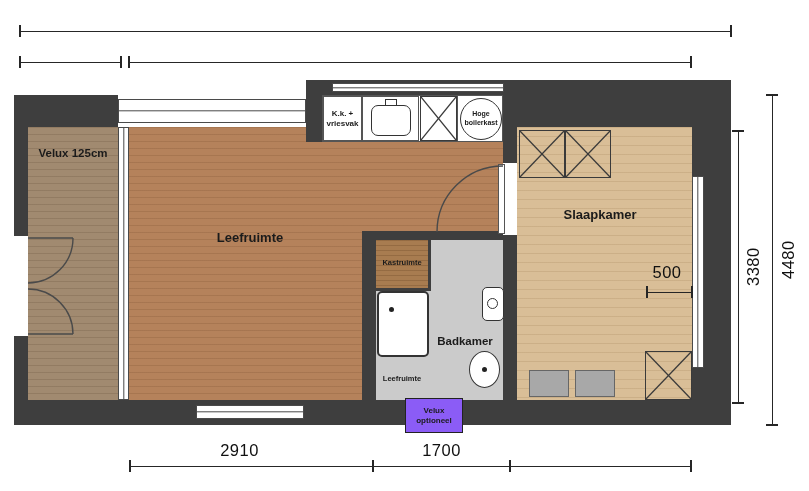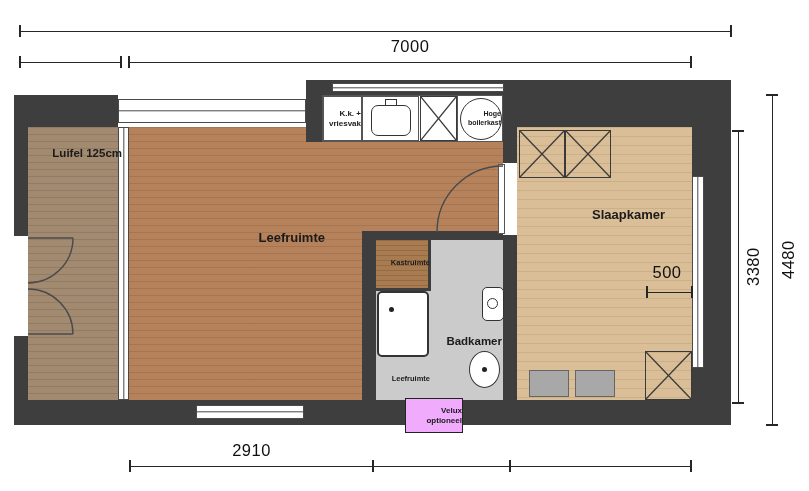--- a/index.html
+++ b/index.html
@@ -25,23 +25,23 @@
   .xbox line{stroke:#3a3a3a;stroke-width:1.3}
   .circle{position:absolute;border:1.5px solid #333;border-radius:50%;background:#fff;display:flex;align-items:center;justify-content:center}
   .bed{position:absolute;background:var(--bed-fill,#abd4e9);border:1.5px solid #4b7b99;box-sizing:border-box}
   .pillow{position:absolute;background:var(--pillow,#a8a8a8);border:1px solid #666;box-sizing:border-box}
   .shower{position:absolute;background:#fff;border:2px solid #333;border-radius:5px;box-sizing:border-box}
   .basin{position:absolute;background:#fff;border:1.5px solid #333;border-radius:5px;box-sizing:border-box}
   .toilet{position:absolute;background:#fff;border:1.5px solid #333;border-radius:50%;box-sizing:border-box}
   .dot{position:absolute;width:5px;height:5px;border-radius:50%;background:#222}
   .ring{position:absolute;left:50%;top:50%;width:9px;height:9px;margin:-6px 0 0 -6px;border:1.5px solid #333;border-radius:50%}
   .leaf{position:absolute;background:#fff;border:1px solid #555;box-sizing:border-box}
-  .velux{position:absolute;background:#f0abfc;border:1.5px solid #222;box-sizing:border-box;display:flex;align-items:center;justify-content:center;z-index:4}
+  .velux{position:absolute;background:#8b5cf6;border:1.5px solid #222;box-sizing:border-box;display:flex;align-items:center;justify-content:center;z-index:4}
 
-  .lbl{font-weight:700;color:#1b1b1b;white-space:pre-line;text-align:right;line-height:1.25}
+  .lbl{font-weight:700;color:#1b1b1b;white-space:pre-line;text-align:center;line-height:1.25}
   div.lbl{position:absolute}
   span.lbl{display:block;width:100%}
   .s7{font-size:7.5px}
   .s8{font-size:8px}
   .s11{font-size:11.5px}
   .s13{font-size:13px}
 
   .dim{position:absolute;font-size:16.5px;color:var(--dim-text,#101010);text-align:center;letter-spacing:.5px;z-index:5}
   .dimv{writing-mode:vertical-rl;transform:rotate(180deg);display:flex;align-items:center;justify-content:center}
   .hline{position:absolute;border-top:1.4px solid #262626;z-index:5}
@@ -134,50 +134,50 @@
     <i class="dot" style="left:10px;top:14px"></i>
   </div>
   <div class="basin" style="left:482px;top:287px;width:22px;height:34px">
     <i class="ring"></i>
   </div>
   <div class="toilet" style="left:469px;top:351px;width:31px;height:37px">
     <i class="dot" style="left:12px;top:15px"></i>
   </div>
   <div class="leaf" style="left:498px;top:164px;width:7px;height:70px"></div>
 
-  <div class="lbl s11" style="left:24px;top:146px;width:98px">Luifel 125cm</div>
+  <div class="lbl s11" style="left:24px;top:146px;width:98px">Velux 125cm</div>
   <div class="lbl s13" style="left:175px;top:230px;width:150px">Leefruimte</div>
   <div class="lbl s13" style="left:535px;top:207px;width:130px">Slaapkamer</div>
   <div class="lbl s7" style="left:374px;top:258px;width:56px">Kastruimte</div>
   <div class="lbl s11" style="left:428px;top:334px;width:74px">Badkamer</div>
   <div class="lbl s7" style="left:374px;top:374px;width:56px">Leefruimte</div>
   <div class="velux" style="left:405px;top:398px;width:58px;height:35px">
     <span class="lbl s8">Velux
 optioneel</span>
   </div>
 
   <svg class="overlay" width="809" height="491" viewBox="0 0 809 491">
     <path d="M 73 238 A 45 45 0 0 1 28 283"></path>
     <path d="M 28 238 L 73 238"></path>
     <path d="M 73 334 A 45 45 0 0 0 28 289"></path>
     <path d="M 28 334 L 73 334"></path>
     <path d="M 503 166 A 66 66 0 0 0 437 232"></path>
   </svg>
 
   <div class="hline" style="left:20px;top:31px;width:711px"></div>
   <div class="hline" style="left:20px;top:62px;width:101px"></div>
-  <div class="dim" style="left:129px;top:37px;width:562px">7000</div>
   <div class="hline" style="left:129px;top:62px;width:562px"></div>
 
   <div class="vline" style="left:738px;top:131px;height:272px"></div>
   <div class="dim dimv" style="left:742px;top:131px;width:22px;height:272px">3380</div>
   <div class="vline" style="left:772px;top:95px;height:330px"></div>
   <div class="dim dimv" style="left:776px;top:95px;width:24px;height:330px">4480</div>
 
   <div class="dim" style="left:641px;top:263px;width:52px">500</div>
   <div class="hline" style="left:647px;top:292px;width:45px"></div>
 
-  <div class="dim" style="left:130px;top:441px;width:243px">2910</div>
+  <div class="dim" style="left:118px;top:441px;width:243px">2910</div>
   <div class="hline" style="left:130px;top:466px;width:243px"></div>
+  <div class="dim" style="left:373px;top:441px;width:137px">1700</div>
   <div class="hline" style="left:373px;top:466px;width:137px"></div>
   <div class="hline" style="left:510px;top:466px;width:181px"></div>
 
 </div>
 
 </body></html>

